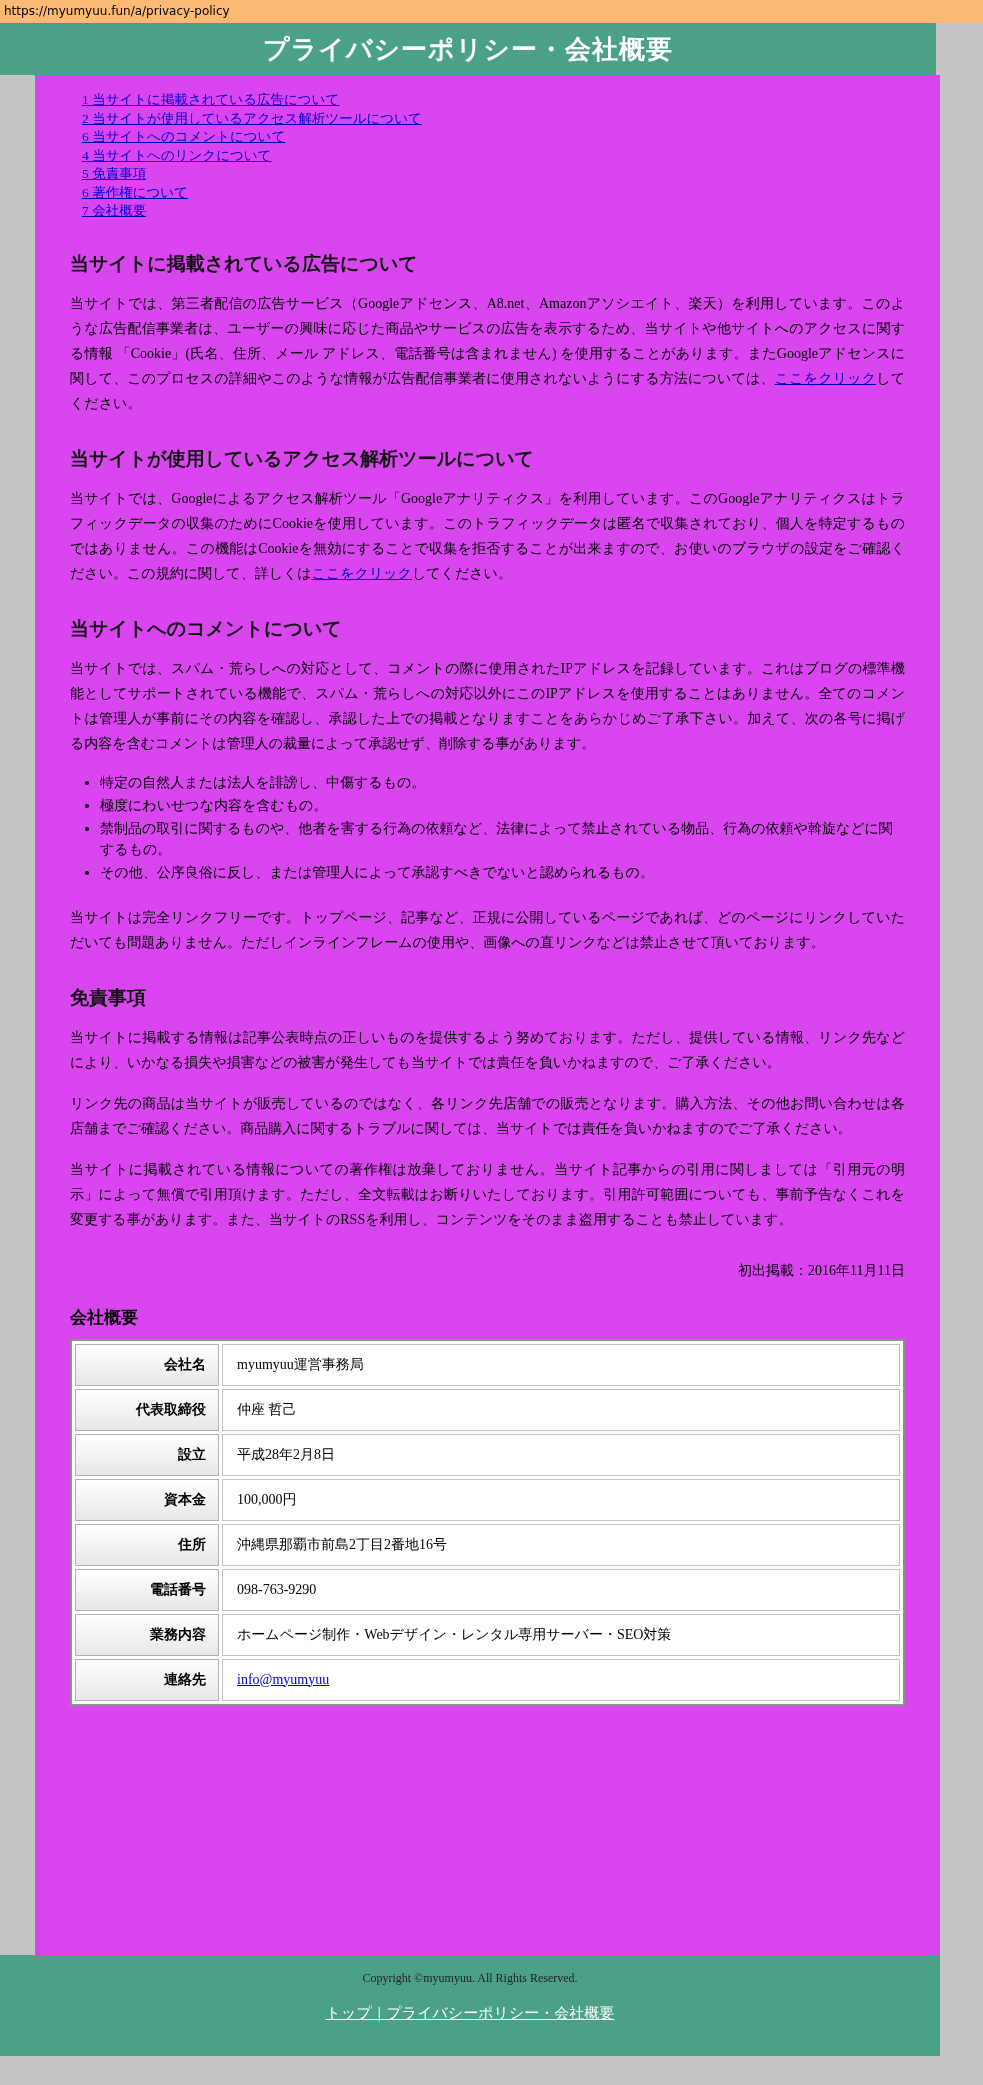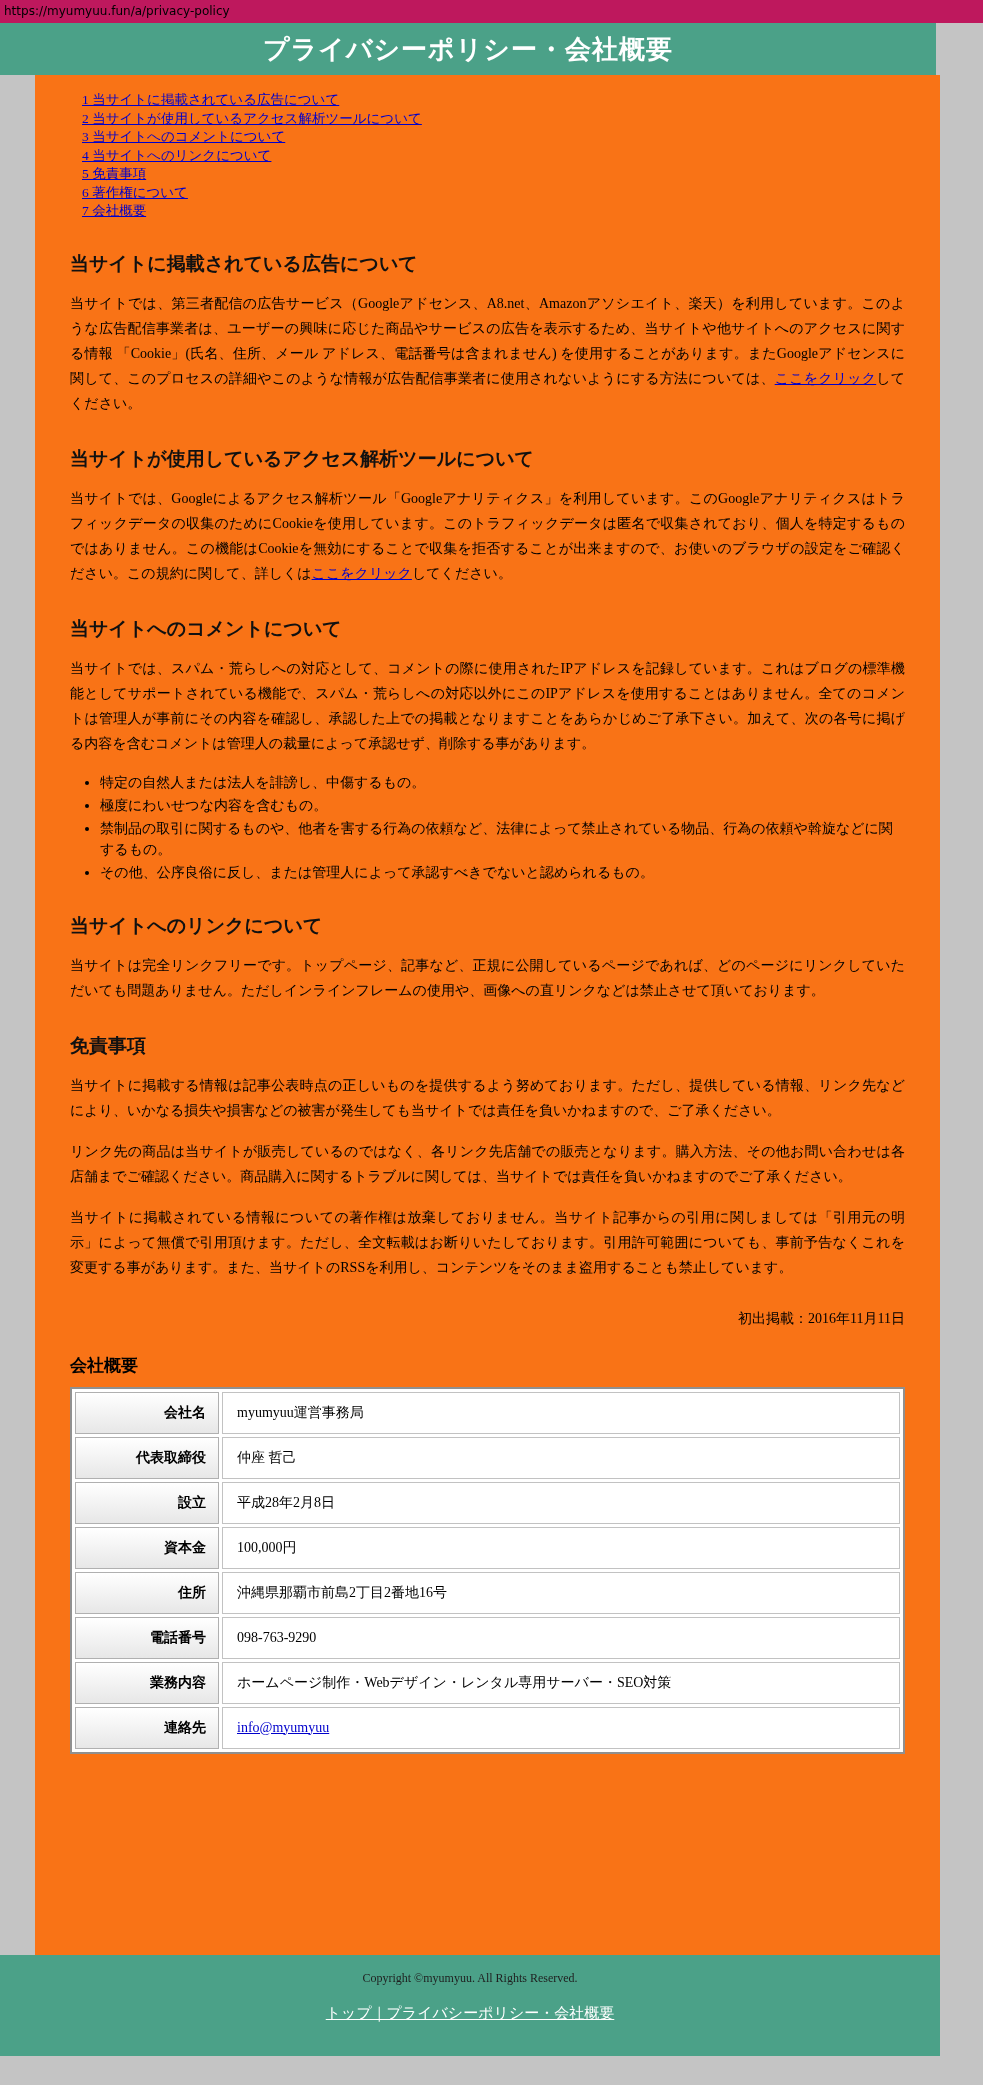--- a/index.html
+++ b/index.html
@@ -3,21 +3,21 @@
 <meta charset="utf-8">
 <style>
   html, body { margin: 0; padding: 0; }
   body {
     width: 983px;
     background: #c4c4c4;
     font-family: "Liberation Serif", "DejaVu Serif", serif;
     color: #000;
   }
   .url-bar {
-    background: #be185d;
+    background: #fdba74;
     padding: 4px 6px 5px 4px;
     font: 12px "DejaVu Sans", sans-serif;
     color: #000;
   }
   .site-header {
     width: 936px;
     height: 52px;
     background: #4BA188;
     display: flex;
     align-items: center;
@@ -26,21 +26,21 @@
   .site-title {
     color: #fff;
     font-family: "Liberation Sans", sans-serif;
     font-weight: bold;
     font-size: 26px;
     letter-spacing: 1px;
   }
   .page {
     width: 905px;
     margin-left: 35px;
-    background: #f97316;
+    background: #d946ef;
     padding: 10px 35px 55px 35px;
     box-sizing: border-box;
     min-height: 1880px;
   }
   .toc-list { list-style: none; margin: 6px 0 0 0; padding: 0 0 0 12px; }
   .toc-list li { font-size: 13.5px; line-height: 18.5px; }
   a { color: #0000CC; text-decoration: underline; }
   h2.section-heading {
     font-family: Liberation Mono, monospace;
     font-weight: bold;
@@ -98,21 +98,21 @@
 
 <header class="site-header">
   <span class="site-title">プライバシーポリシー・会社概要</span>
 </header>
 
 <main class="page">
 
   <ul class="toc-list">
     <li><a href="#">1 当サイトに掲載されている広告について</a></li>
     <li><a href="#">2 当サイトが使用しているアクセス解析ツールについて</a></li>
-    <li><a href="#">3 当サイトへのコメントについて</a></li>
+    <li><a href="#">6 当サイトへのコメントについて</a></li>
     <li><a href="#">4 当サイトへのリンクについて</a></li>
     <li><a href="#">5 免責事項</a></li>
     <li><a href="#">6 著作権について</a></li>
     <li><a href="#">7 会社概要</a></li>
   </ul>
 
   <section>
     <h2 class="section-heading">当サイトに掲載されている広告について</h2>
     <p class="body-text"><span>当サイトでは、第三者配信の広告サービス（Googleアドセンス、A8.net、Amazonアソシエイト、楽天）を利用しています。このような広告配信事業者は、ユーザーの興味に応じた商品やサービスの広告を表示するため、当サイトや他サイトへのアクセスに関する情報 「Cookie」(氏名、住所、メール アドレス、電話番号は含まれません) を使用することがあります。またGoogleアドセンスに関して、このプロセスの詳細やこのような情報が広告配信事業者に使用されないようにする方法については、</span><a href="#">ここをクリック</a><span>してください。</span></p>
   </section>
@@ -127,21 +127,20 @@
     <p class="body-text">当サイトでは、スパム・荒らしへの対応として、コメントの際に使用されたIPアドレスを記録しています。これはブログの標準機能としてサポートされている機能で、スパム・荒らしへの対応以外にこのIPアドレスを使用することはありません。全てのコメントは管理人が事前にその内容を確認し、承認した上での掲載となりますことをあらかじめご了承下さい。加えて、次の各号に掲げる内容を含むコメントは管理人の裁量によって承認せず、削除する事があります。</p>
     <ul class="rule-list">
       <li>特定の自然人または法人を誹謗し、中傷するもの。</li>
       <li>極度にわいせつな内容を含むもの。</li>
       <li>禁制品の取引に関するものや、他者を害する行為の依頼など、法律によって禁止されている物品、行為の依頼や斡旋などに関するもの。</li>
       <li>その他、公序良俗に反し、または管理人によって承認すべきでないと認められるもの。</li>
     </ul>
   </section>
 
   <section>
-    <h2 class="section-heading">当サイトへのリンクについて</h2>
     <p class="body-text">当サイトは完全リンクフリーです。トップページ、記事など、正規に公開しているページであれば、どのページにリンクしていただいても問題ありません。ただしインラインフレームの使用や、画像への直リンクなどは禁止させて頂いております。</p>
   </section>
 
   <section>
     <h2 class="section-heading">免責事項</h2>
     <p class="body-text">当サイトに掲載する情報は記事公表時点の正しいものを提供するよう努めております。ただし、提供している情報、リンク先などにより、いかなる損失や損害などの被害が発生しても当サイトでは責任を負いかねますので、ご了承ください。</p>
     <p class="body-text">リンク先の商品は当サイトが販売しているのではなく、各リンク先店舗での販売となります。購入方法、その他お問い合わせは各店舗までご確認ください。商品購入に関するトラブルに関しては、当サイトでは責任を負いかねますのでご了承ください。</p>
   </section>
 
   <section>

